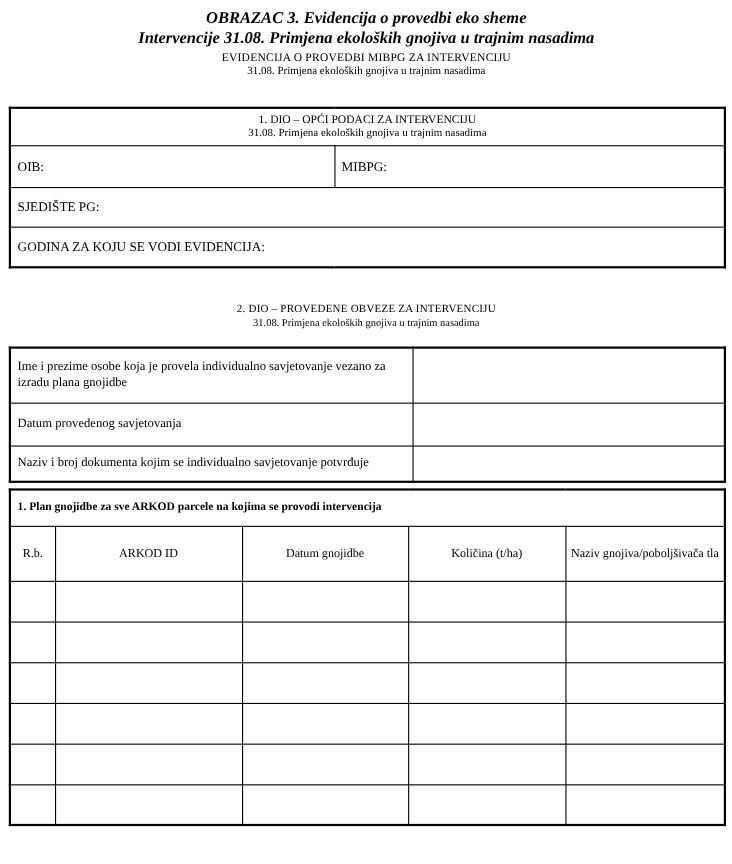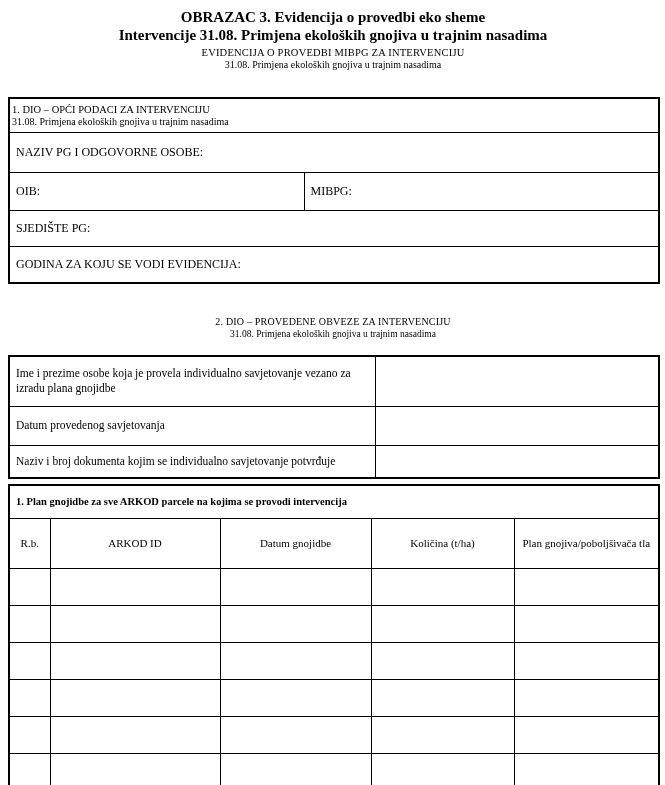--- a/index.html
+++ b/index.html
@@ -8,21 +8,21 @@
     width: 665px;
     height: 785px;
     color: #000000;
     font-family: "Liberation Serif", "DejaVu Serif", serif;
     overflow: hidden;
   }
   .page { padding: 8px 7px 0 8px; width: 665px; }
 
   
   .title-block { text-align: center; }
-  .title-main { font-size: 15px; font-weight: bold; line-height: 18px; }
+  .title-main { font-size: 15px; font-weight: bold; line-height: 18px; font-style: italic; }
   .subtitle-1 { font-size: 10.5px; line-height: 12px; margin-top: 3px; letter-spacing: 0.2px; }
   .subtitle-2 { font-size: 10px;   line-height: 12px; }
 
   
   table {
     border-collapse: collapse;
     table-layout: fixed;
     width: 650px;
     border: 2px solid #000;
   }
@@ -32,21 +32,21 @@
     vertical-align: middle;
     padding: 2px 6px;
     font-size: 12px;
     line-height: 15px;
     text-align: left;
     overflow: hidden;
   }
 
   
   .t1 { margin-top: 26px; }
-  .t1 .hdr-cell { text-align: left; height: 34px; padding: 2px; }
+  .t1 .hdr-cell { text-align: center; height: 34px; padding: 2px; }
   .hdr-l1 { font-size: 10.5px; line-height: 13px; }
   .hdr-l2 { font-size: 10px;   line-height: 12px; }
   .t1 .row-naziv   td { height: 40px; }
   .t1 .row-oib     td { height: 38px; }
   .t1 .row-sjed    td { height: 36px; }
   .t1 .row-godina  td { height: 37px; }
 
   
   .sec2-heading { text-align: center; margin-top: 32px; }
   .sec2-l1 { font-size: 10px;  line-height: 12px; letter-spacing: 0.2px; }
@@ -81,23 +81,20 @@
     <colgroup>
         <col style="width:295px">
         <col style="width:355px">
       </colgroup>
     <tbody>
         <tr>
       <td colspan="2" class="hdr-cell">
         <div class="hdr-l1">1. DIO – OPĆI PODACI ZA INTERVENCIJU</div>
         <div class="hdr-l2">31.08. Primjena ekoloških gnojiva u trajnim nasadima</div>
       </td>
-    </tr>
-    <tr class="row-naziv">
-      <td colspan="2">NAZIV PG I ODGOVORNE OSOBE:</td>
     </tr>
     <tr class="row-oib">
       <td>OIB:</td>
       <td>MIBPG:</td>
     </tr>
     <tr class="row-sjed">
       <td colspan="2">SJEDIŠTE PG:</td>
     </tr>
     <tr class="row-godina">
       <td colspan="2">GODINA ZA KOJU SE VODI EVIDENCIJA:</td>
@@ -141,21 +138,21 @@
     </colgroup>
     <thead>
       <tr>
         <td colspan="5" class="caption-cell">1. Plan gnojidbe za sve ARKOD parcele na kojima se provodi intervencija</td>
       </tr>
       <tr>
         <th>R.b.</th>
         <th>ARKOD ID</th>
         <th>Datum gnojidbe</th>
         <th>Količina (t/ha)</th>
-        <th>Plan gnojiva/poboljšivača tla</th>
+        <th>Naziv gnojiva/poboljšivača tla</th>
       </tr>
     </thead>
     <tbody>
         <tr class="empty-row">
           <td></td>
           <td></td>
           <td></td>
           <td></td>
           <td></td>
         </tr>

